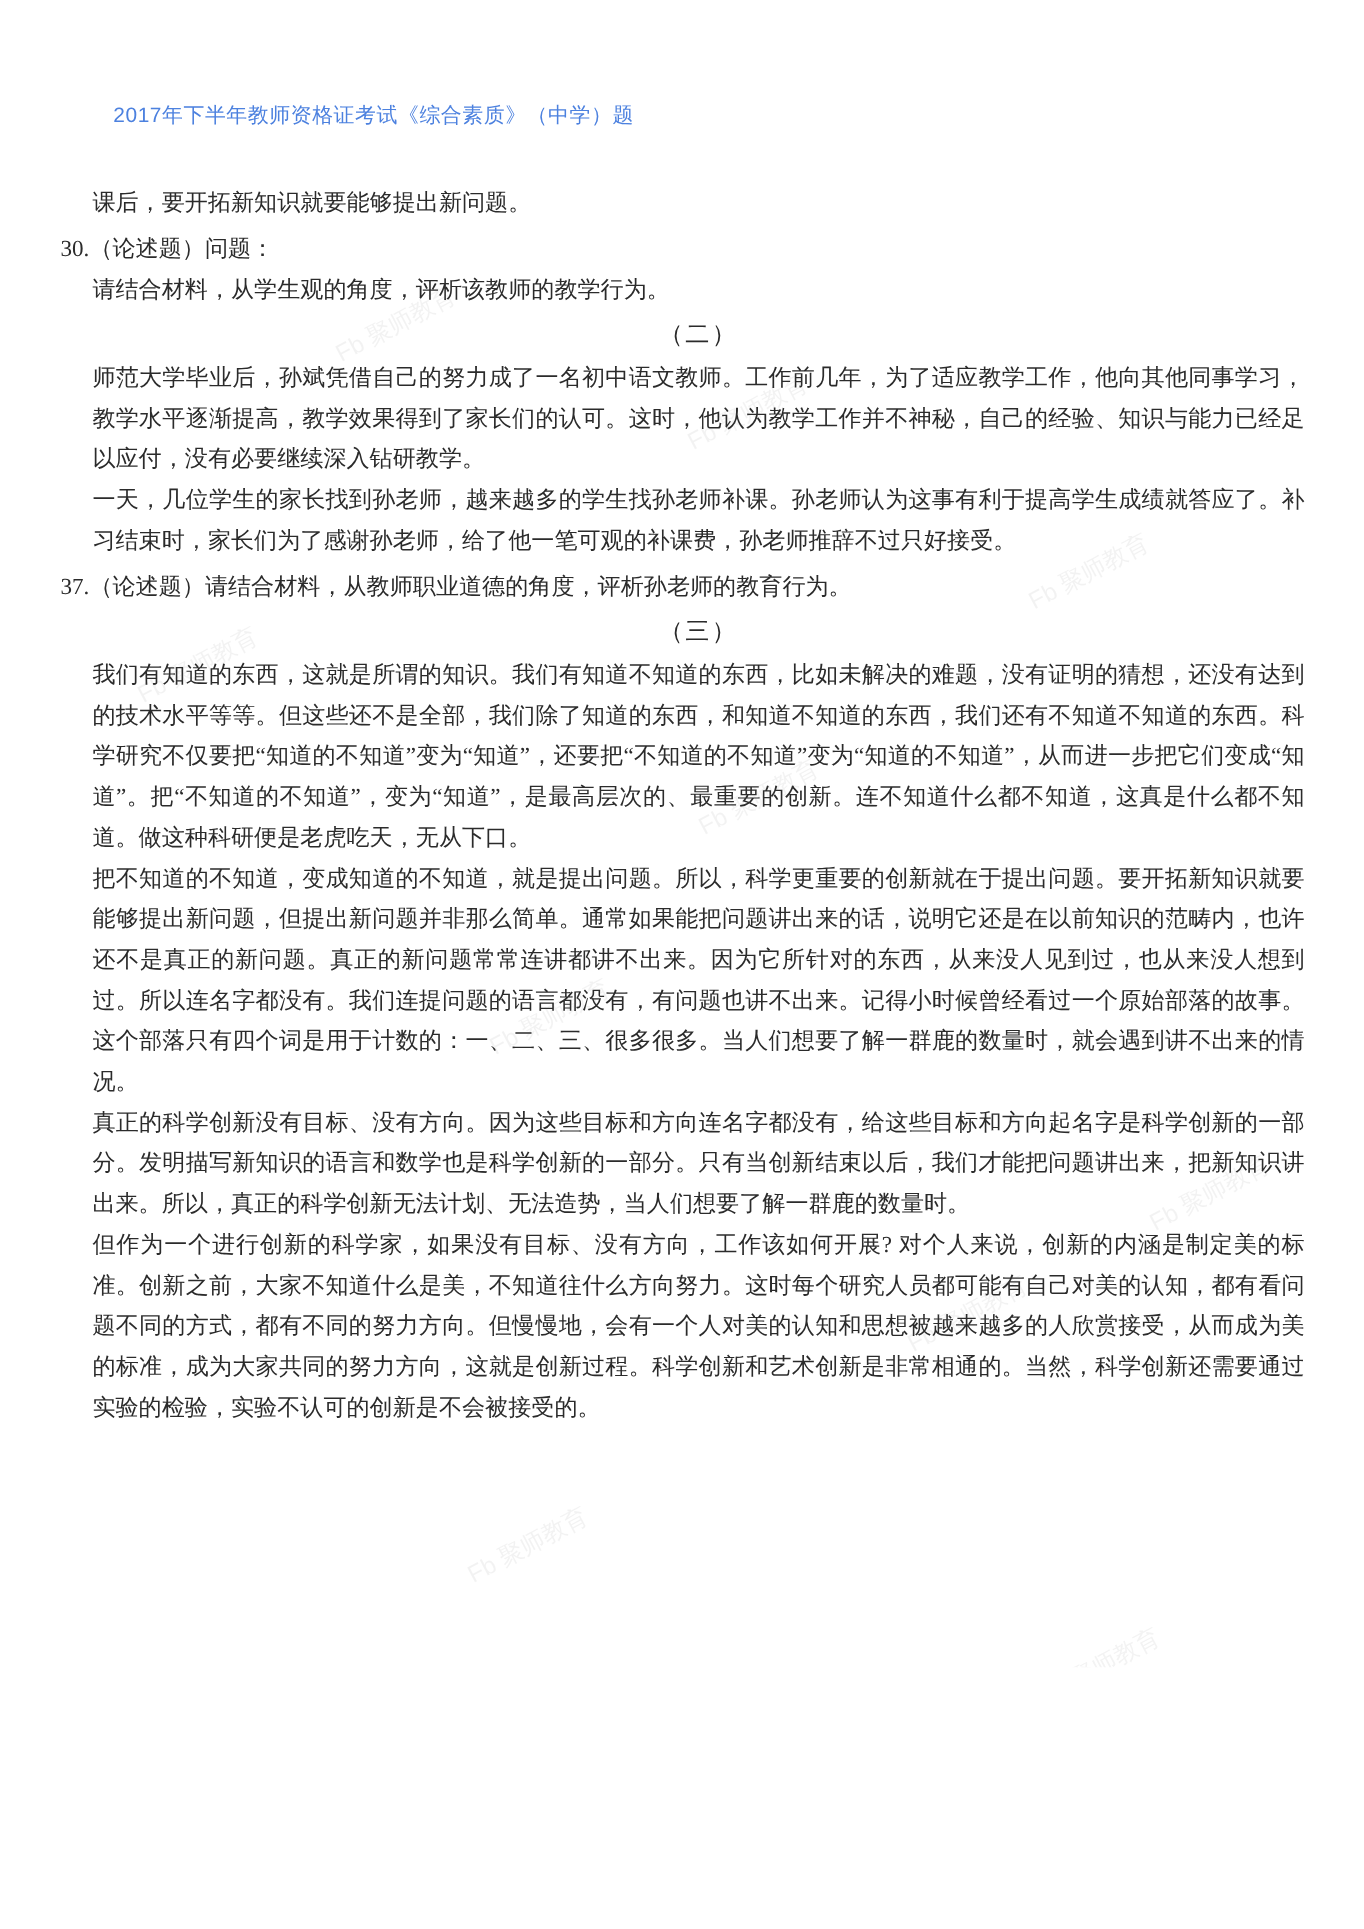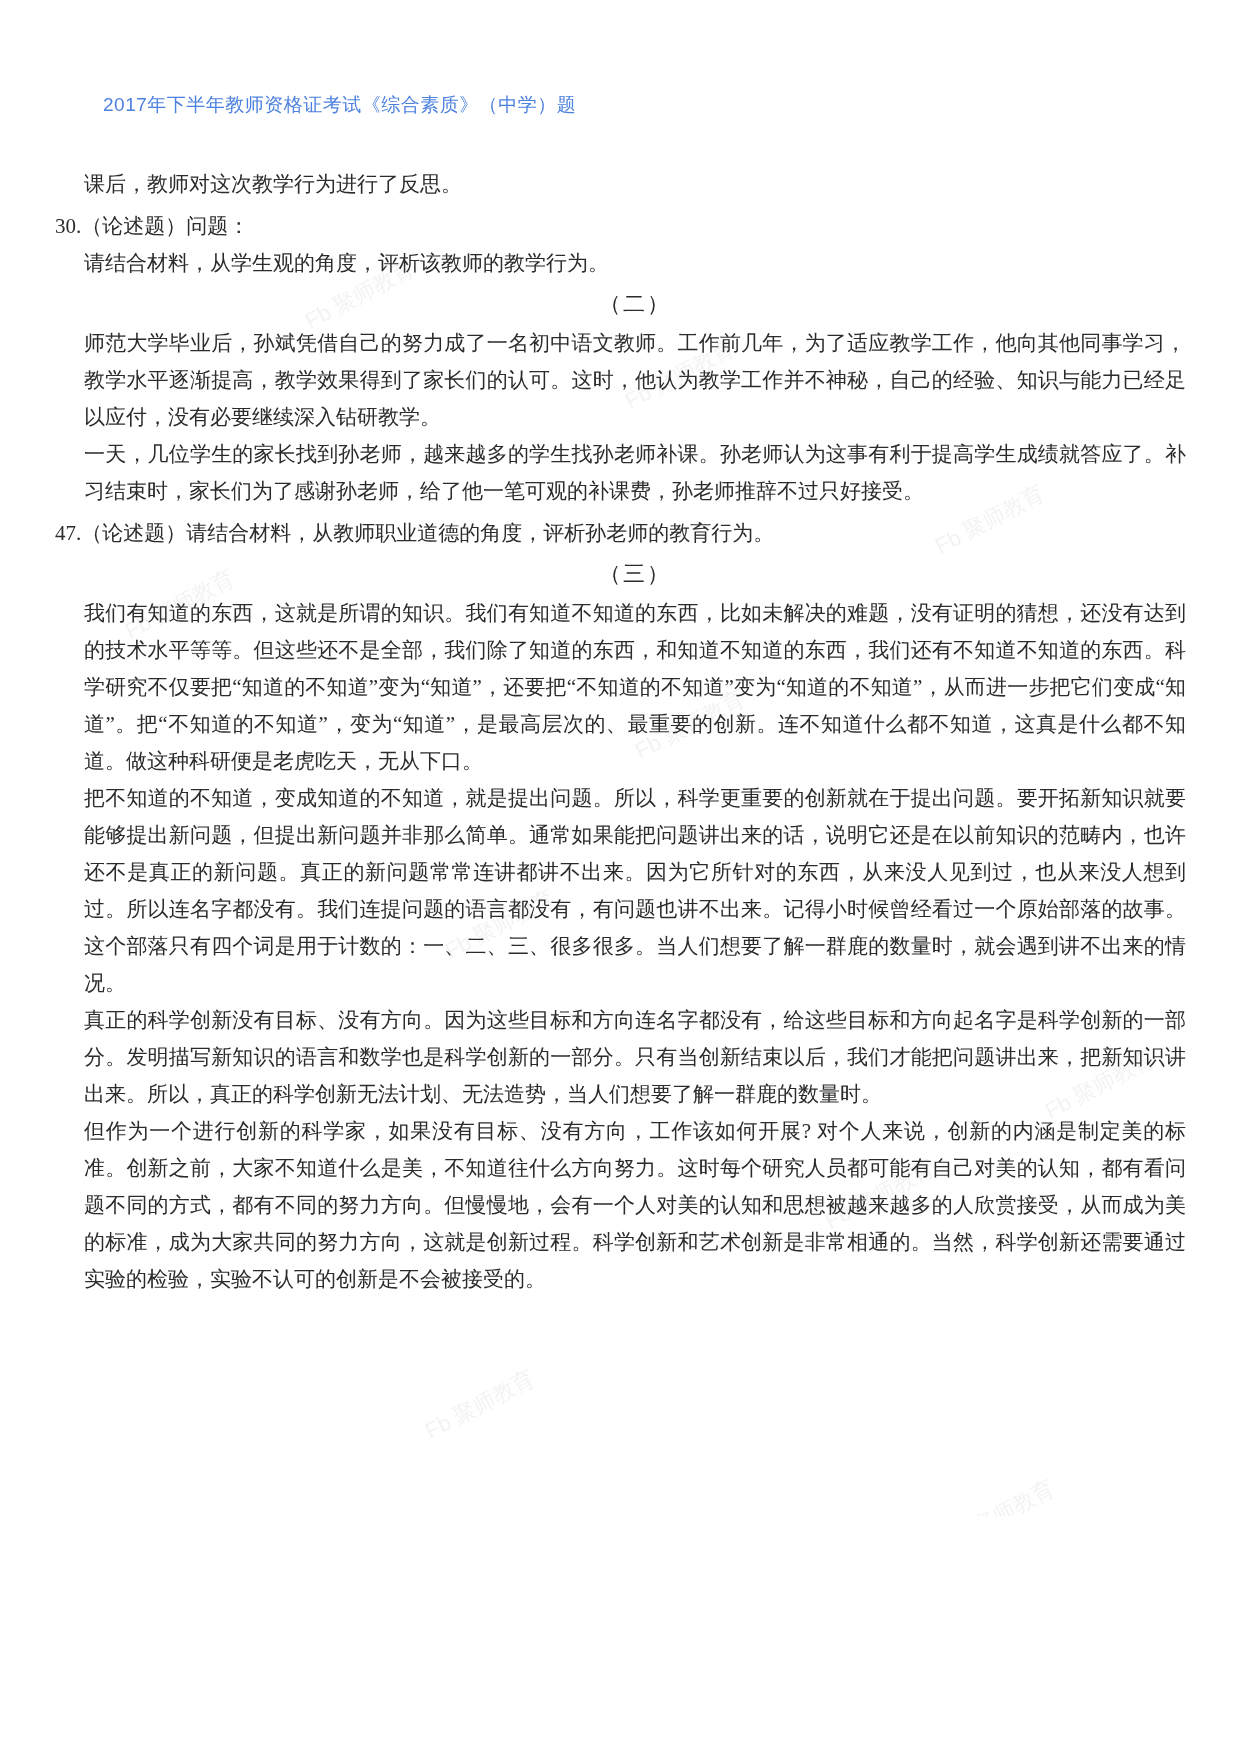--- a/index.html
+++ b/index.html
@@ -69,27 +69,27 @@
   }
 </style>
 </head>
 <body>
 
 <div class="page">
 
   <div class="doc-title">2017年下半年教师资格证考试《综合素质》（中学）题</div>
 
   <div class="content">
-    <p class="p-body">课后，教师对这次教学行为进行了反思。</p>
+    <p class="p-body">课后，要开拓新知识就要能够提出新问题。</p>
     <p class="p-item">30.（论述题）问题：</p>
     <p class="p-body">请结合材料，从学生观的角度，评析该教师的教学行为。</p>
     <p class="p-center">（二）</p>
     <p class="p-body">师范大学毕业后，孙斌凭借自己的努力成了一名初中语文教师。工作前几年，为了适应教学工作，他向其他同事学习，教学水平逐渐提高，教学效果得到了家长们的认可。这时，他认为教学工作并不神秘，自己的经验、知识与能力已经足以应付，没有必要继续深入钻研教学。</p>
     <p class="p-body">一天，几位学生的家长找到孙老师，越来越多的学生找孙老师补课。孙老师认为这事有利于提高学生成绩就答应了。补习结束时，家长们为了感谢孙老师，给了他一笔可观的补课费，孙老师推辞不过只好接受。</p>
-    <p class="p-item">47.（论述题）请结合材料，从教师职业道德的角度，评析孙老师的教育行为。</p>
+    <p class="p-item">37.（论述题）请结合材料，从教师职业道德的角度，评析孙老师的教育行为。</p>
     <p class="p-center">（三）</p>
     <p class="p-body">我们有知道的东西，这就是所谓的知识。我们有知道不知道的东西，比如未解决的难题，没有证明的猜想，还没有达到的技术水平等等。但这些还不是全部，我们除了知道的东西，和知道不知道的东西，我们还有不知道不知道的东西。科学研究不仅要把“知道的不知道”变为“知道”，还要把“不知道的不知道”变为“知道的不知道”，从而进一步把它们变成“知道”。把“不知道的不知道”，变为“知道”，是最高层次的、最重要的创新。连不知道什么都不知道，这真是什么都不知道。做这种科研便是老虎吃天，无从下口。</p>
     <p class="p-body"> 把不知道的不知道，变成知道的不知道，就是提出问题。所以，科学更重要的创新就在于提出问题。要开拓新知识就要能够提出新问题，但提出新问题并非那么简单。通常如果能把问题讲出来的话，说明它还是在以前知识的范畴内，也许还不是真正的新问题。真正的新问题常常连讲都讲不出来。因为它所针对的东西，从来没人见到过，也从来没人想到过。所以连名字都没有。我们连提问题的语言都没有，有问题也讲不出来。记得小时候曾经看过一个原始部落的故事。这个部落只有四个词是用于计数的：一、二、三、很多很多。当人们想要了解一群鹿的数量时，就会遇到讲不出来的情况。</p>
     <p class="p-body">真正的科学创新没有目标、没有方向。因为这些目标和方向连名字都没有，给这些目标和方向起名字是科学创新的一部分。发明描写新知识的语言和数学也是科学创新的一部分。只有当创新结束以后，我们才能把问题讲出来，把新知识讲出来。所以，真正的科学创新无法计划、无法造势，当人们想要了解一群鹿的数量时。</p>
     <p class="p-body">但作为一个进行创新的科学家，如果没有目标、没有方向，工作该如何开展? 对个人来说，创新的内涵是制定美的标准。创新之前，大家不知道什么是美，不知道往什么方向努力。这时每个研究人员都可能有自己对美的认知，都有看问题不同的方式，都有不同的努力方向。但慢慢地，会有一个人对美的认知和思想被越来越多的人欣赏接受，从而成为美的标准，成为大家共同的努力方向，这就是创新过程。科学创新和艺术创新是非常相通的。当然，科学创新还需要通过实验的检验，实验不认可的创新是不会被接受的。</p>
   </div>
 
   <span class="watermark" style="left: 300px; top: 280px;">Fb 聚师教育</span>
   <span class="watermark" style="left: 620px; top: 360px;">Fb 聚师教育</span>
   <span class="watermark" style="left: 930px; top: 505px;">Fb 聚师教育</span>

